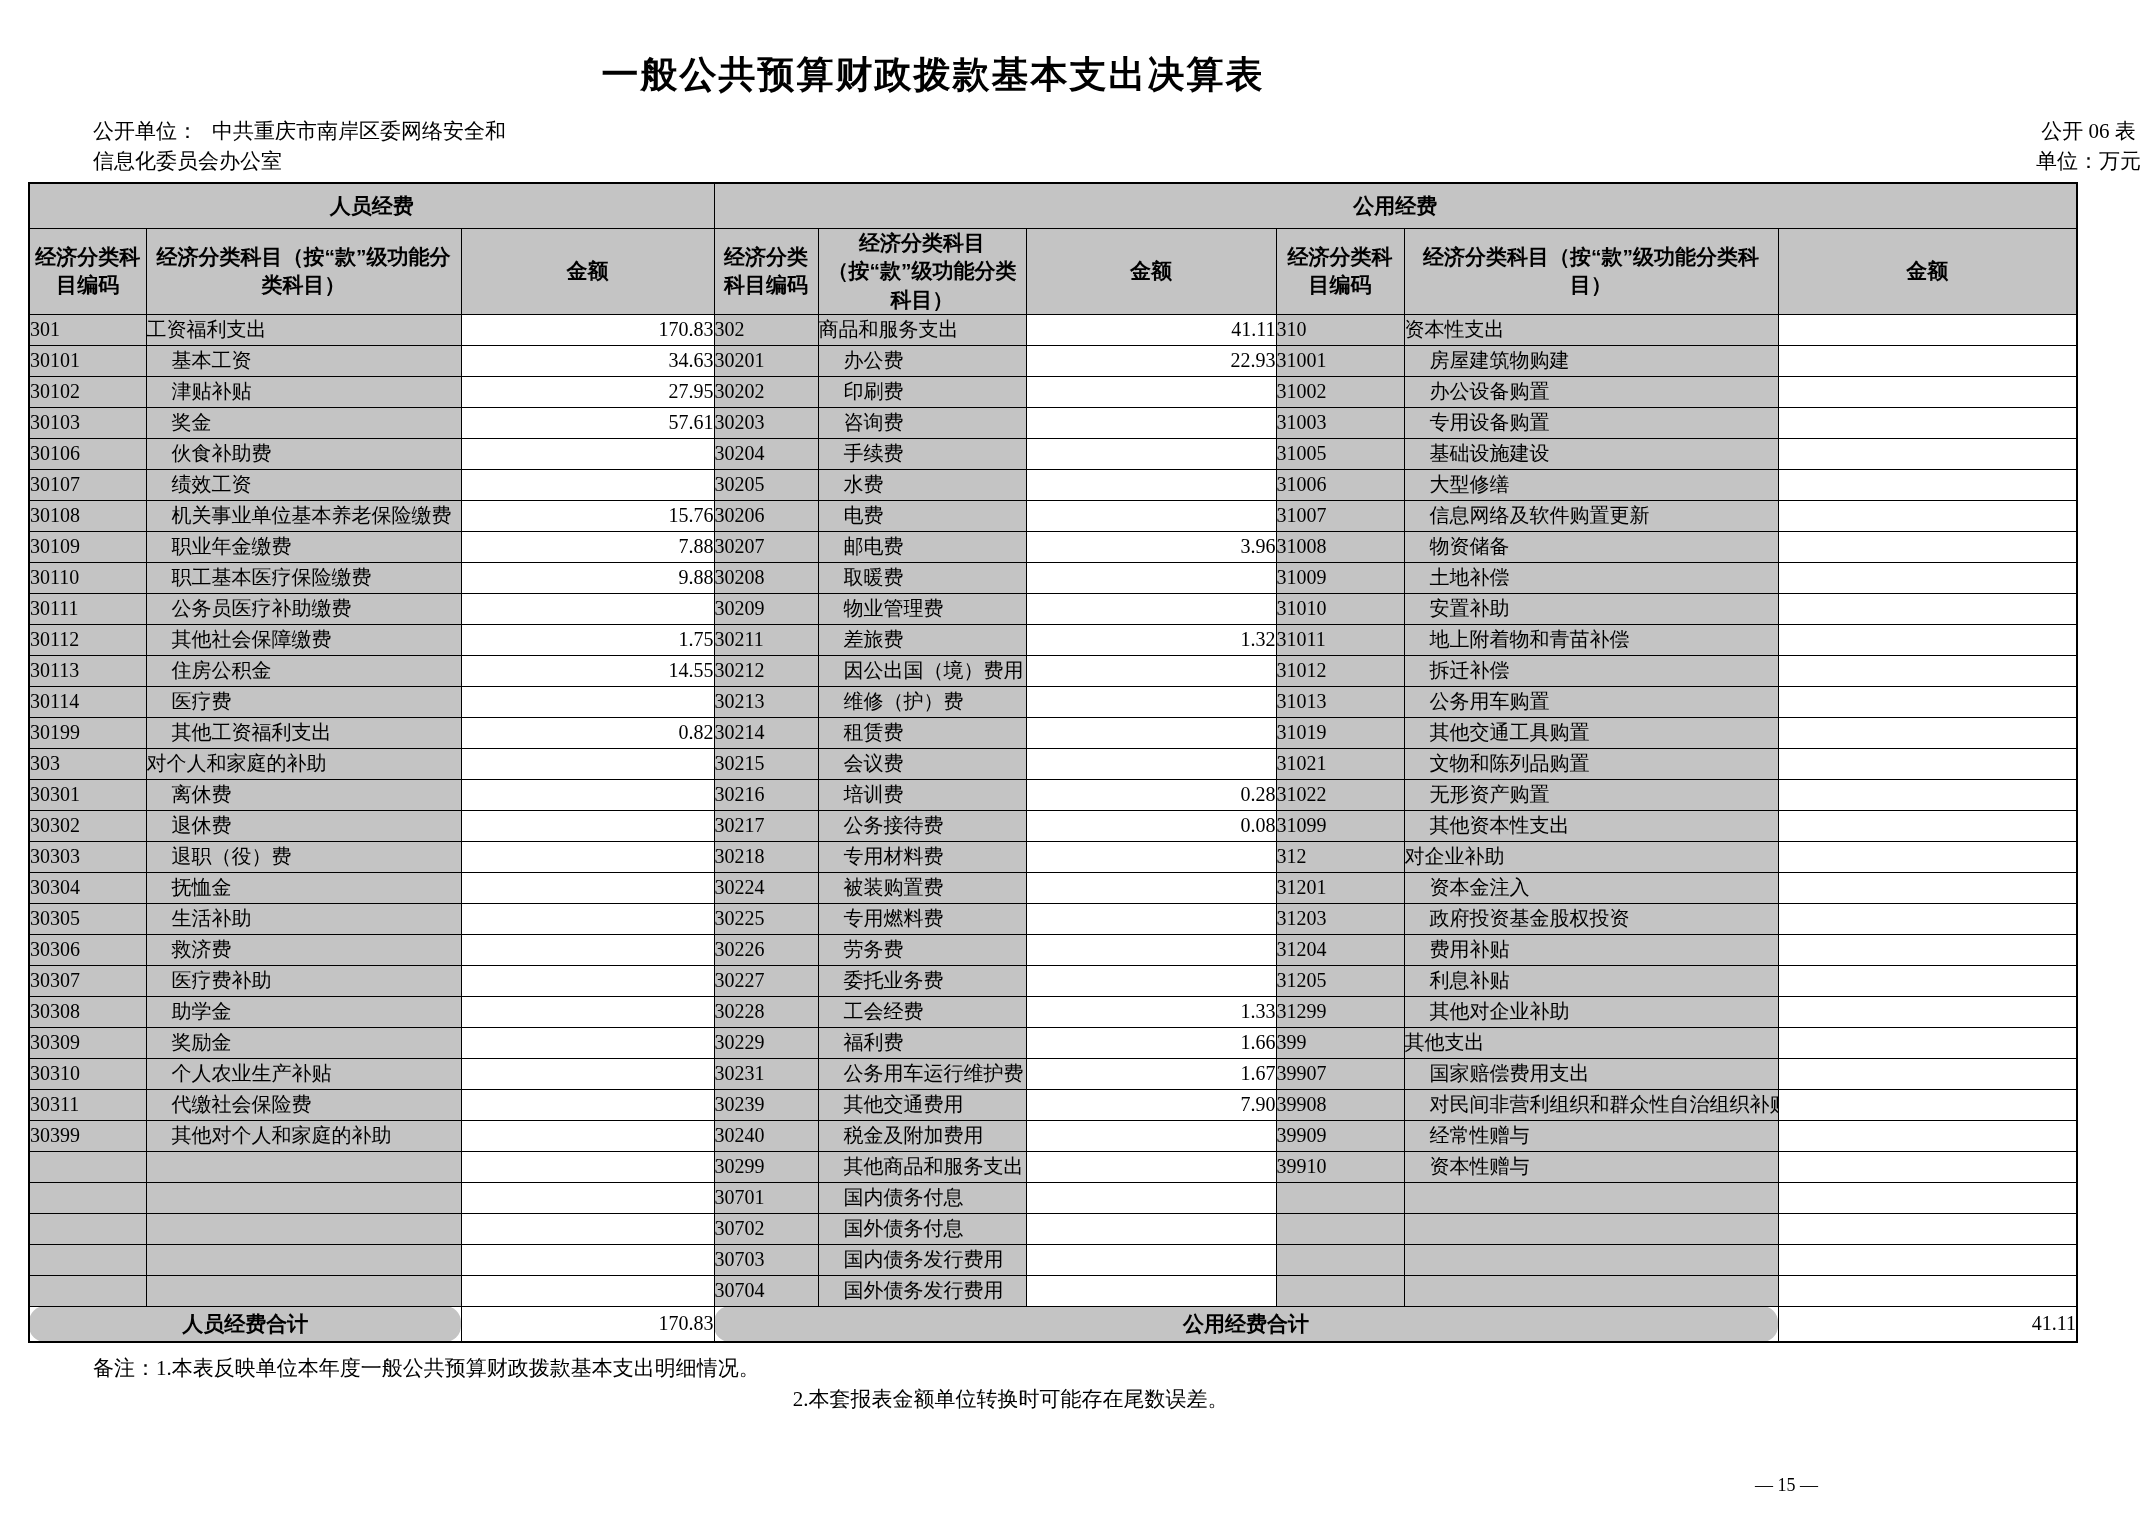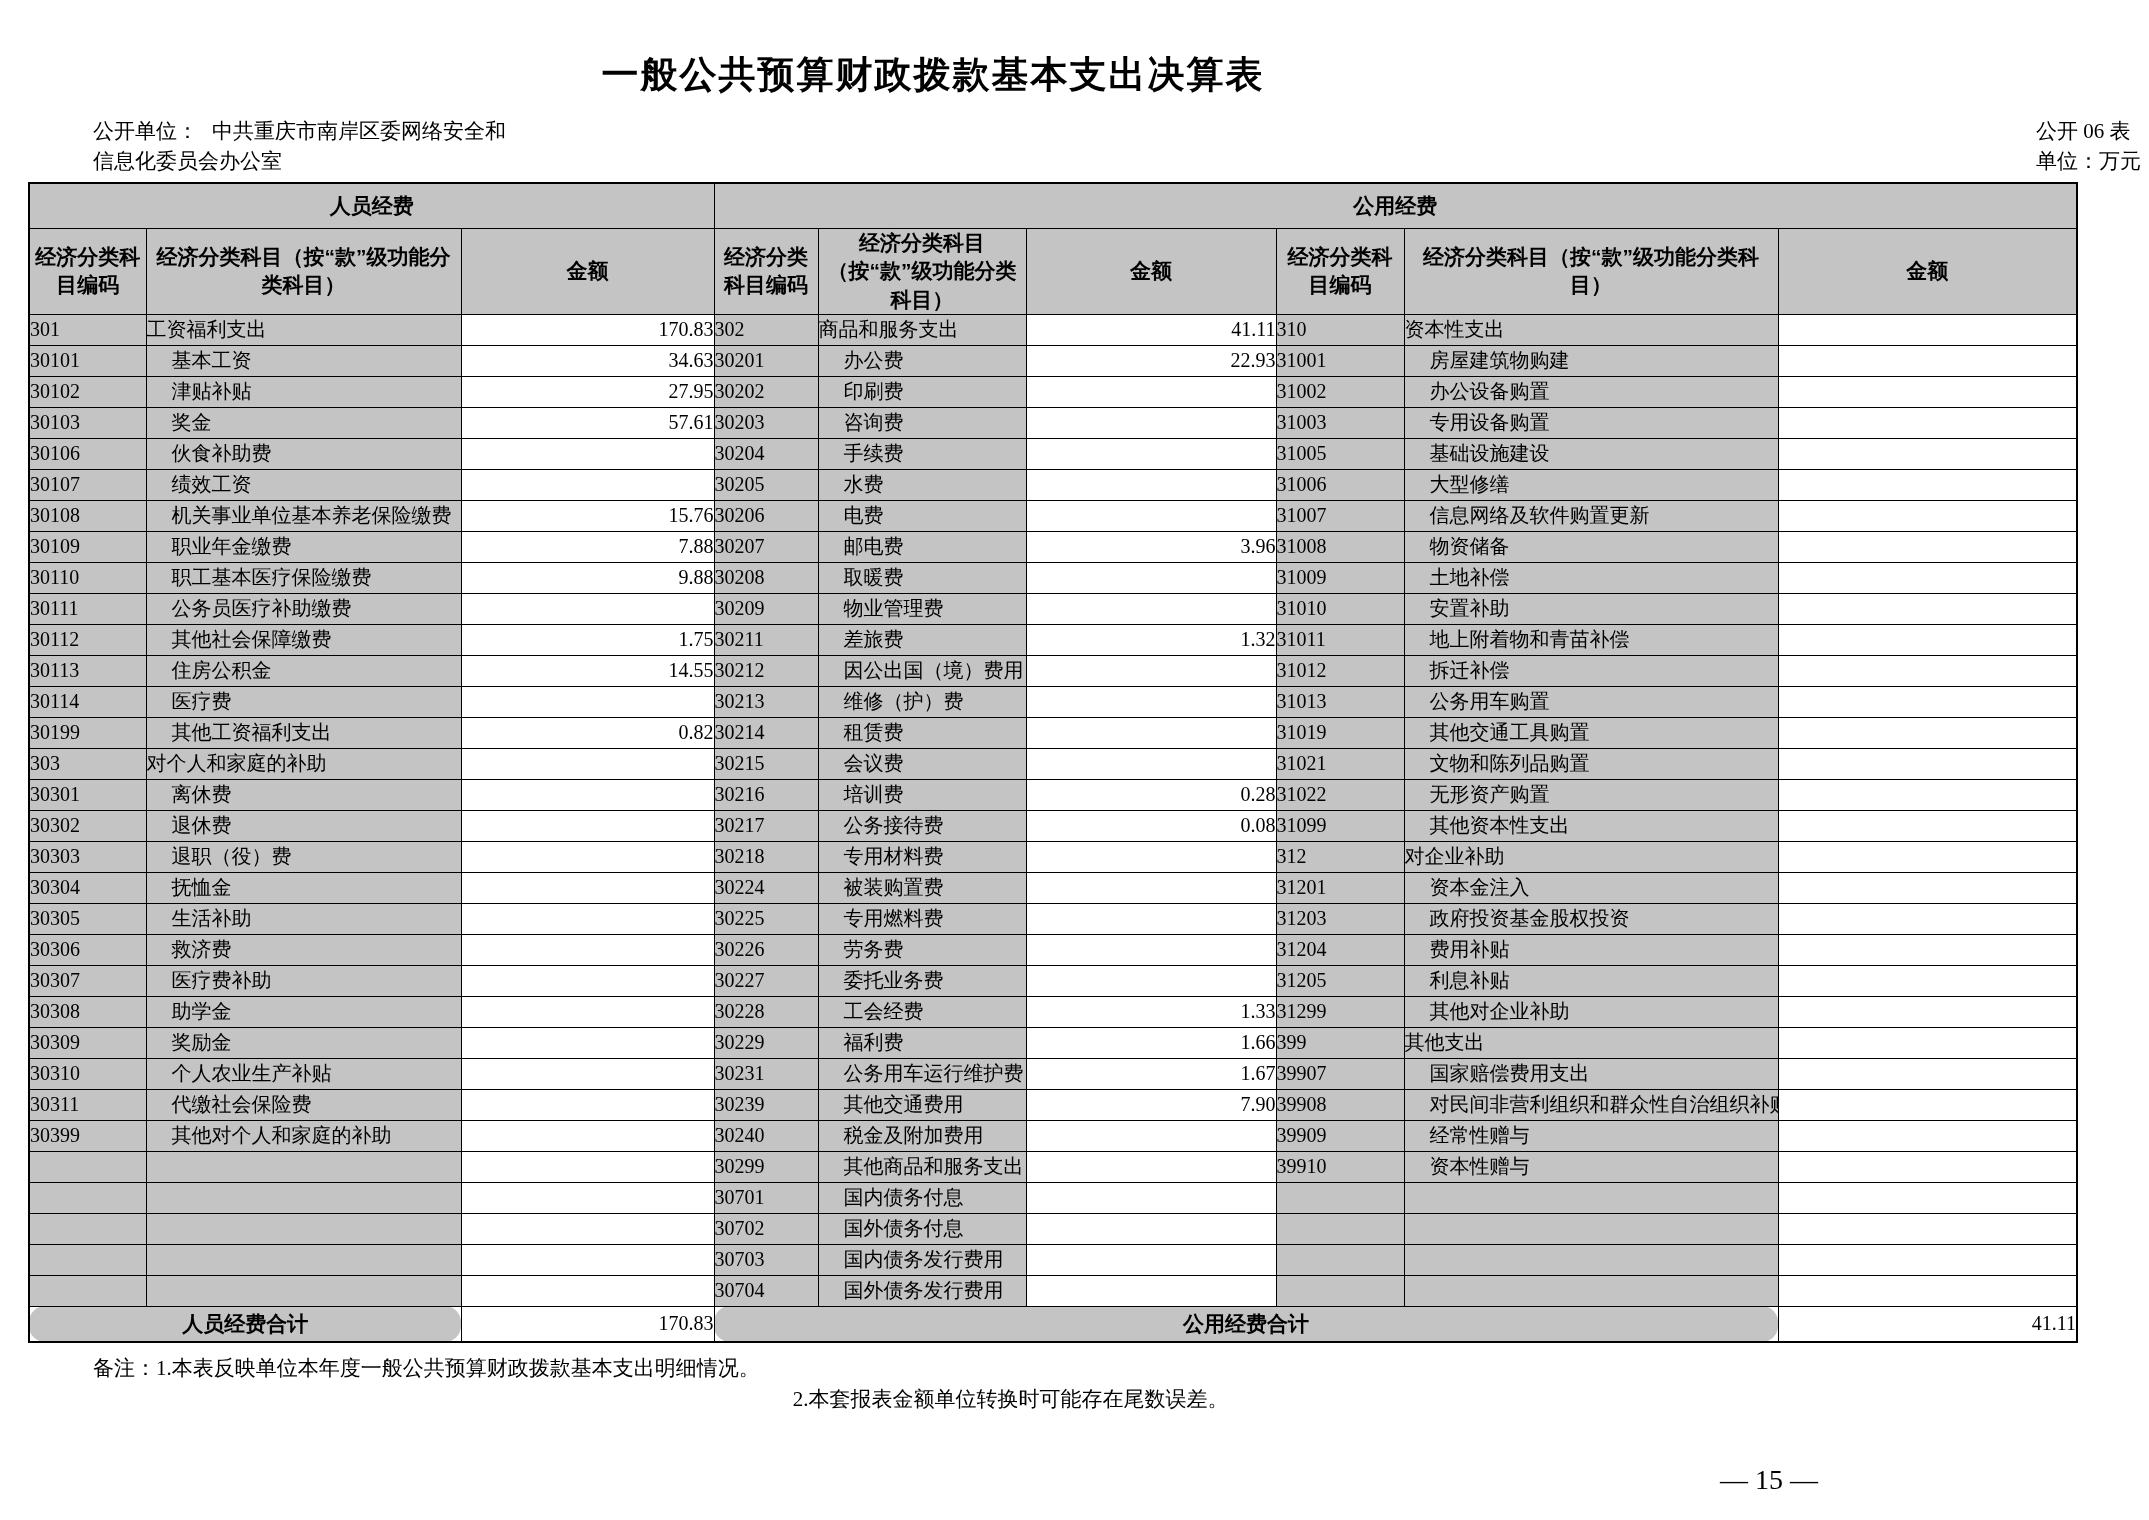--- a/index.html
+++ b/index.html
@@ -15,21 +15,21 @@
     font-family:"Liberation Sans","DejaVu Sans",sans-serif;
     font-weight:bold; font-size:37px; letter-spacing:2px;
   }
 
   .info-row {
     width:2048px; margin:16px 0 5px 93px;
     display:flex; justify-content:space-between; align-items:flex-end;
     font-size:21px; line-height:1.45;
   }
   .info-left .lbl { padding-right:14px; }
-  .info-right { text-align:left; }
+  .info-right { text-align:center; }
 
   table.budget {
     margin-left:93px; width:2048px;
     border-collapse:collapse; table-layout:fixed;
     font-size:20px;
   }
   table.budget th, table.budget td {
     border:1px solid #000; overflow:hidden; white-space:nowrap;
     vertical-align:middle; padding:0;
   }
@@ -53,21 +53,21 @@
   tr.total-row td.total-label {
     background:#c4c4c4; text-align:center;
     font-family:"Liberation Sans","DejaVu Sans",sans-serif;
     font-weight:bold; font-size:21px;
   }
 
   .notes { margin:10px 10px 0 93px; font-size:21px; line-height:1.5; }
   .notes .note2 { padding-left:72px;text-align:center; }
 
   .page-number {
-    position:absolute; right:48px; bottom:24px; font-size:28px;
+    position:absolute; right:48px; bottom:24px; font-size:18px;
   }
 </style>
 </head>
 <body>
 
 <div class="page">
 
   <div class="title">一般公共预算财政拨款基本支出决算表</div>
 
   <div class="info-row">

